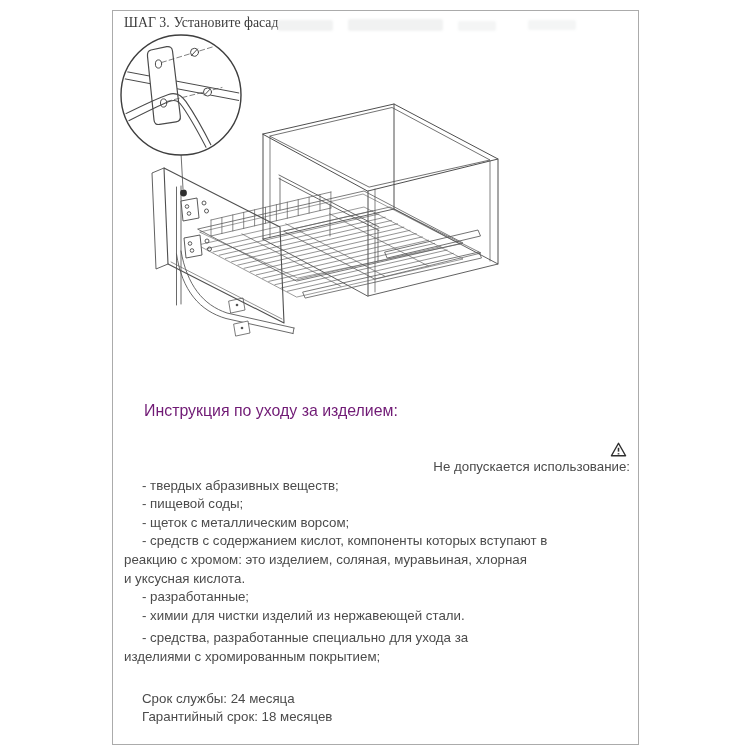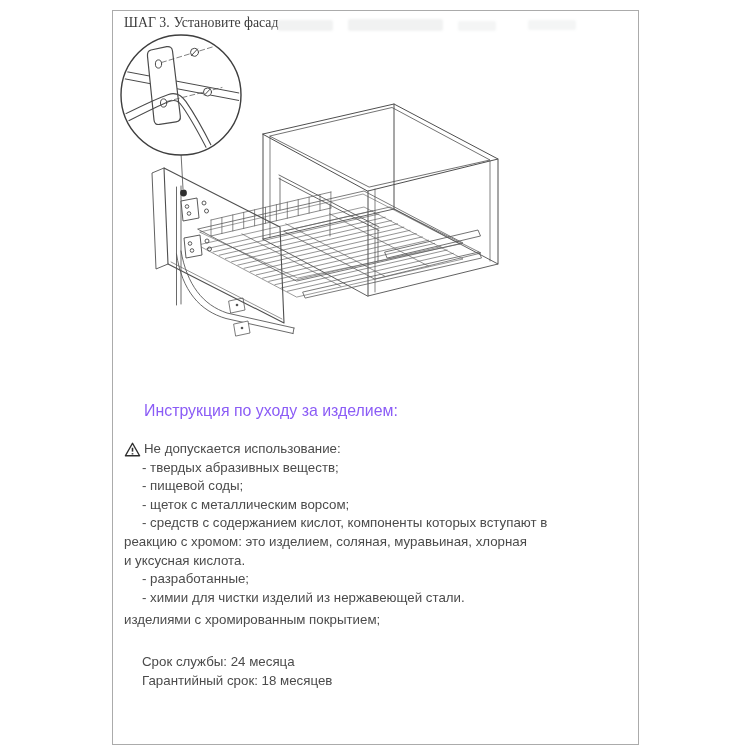--- a/index.html
+++ b/index.html
@@ -10,22 +10,22 @@
         font-family:"Liberation Serif", serif;font-size:13.8px;color:#3c3c3c;white-space:nowrap;}
   .header-row .step{font-weight:normal;margin-right:4px;}
   .artifact{position:absolute;background:#f1f2f2;border-radius:2px;filter:blur(1.2px);}
   .a1{left:165px;top:9px;width:55px;height:11px;}
   .a2{left:235px;top:8px;width:95px;height:12px;}
   .a3{left:345px;top:10px;width:38px;height:10px;background:#f4f5f5;}
   .a4{left:415px;top:9px;width:48px;height:10px;background:#f4f5f5;}
   .drawing{position:absolute;left:0;top:20px;}
   .care{position:absolute;left:11px;top:389px;width:506px;color:#4b4b4b;
         font-size:13.3px;line-height:18.6px;}
-  .care-title{font-size:15.9px;line-height:21px;color:#8b5cf6;margin:0 0 19px 20px;}
-  .icon-row{display:flex;align-items:center;}
+  .care-title{font-size:15.9px;line-height:21px;color:#701a75;margin:0 0 19px 20px;}
+  .icon-row{display:flex;align-items:flex-end;flex-direction:column;}
   .icon{width:17px;height:17px;flex:none;margin:1px 3px 0 0;color:#2e2e2e;}
   .icon svg{display:block;width:100%;height:100%;}
   .line.indent{padding-left:18px;}
   .block-allowed{margin-top:4px;}
   .terms{margin-top:23px;padding-left:18px;}
 </style>
 </head>
 <body>
 
 <div class="page">
@@ -152,20 +152,21 @@
       <div class="line indent">- пищевой соды;</div>
       <div class="line indent">- щеток с металлическим ворсом;</div>
       <div class="line indent">- средств с содержанием кислот, компоненты которых вступают в</div>
       <div class="line">реакцию с хромом: это изделием, соляная, муравьиная, хлорная</div>
       <div class="line">и уксусная кислота.</div>
       <div class="line indent">- разработанные;</div>
       <div class="line indent">- химии для чистки изделий из нержавеющей стали.</div>
     </div>
 
     <div class="block-allowed">
+      <div class="line indent">- средства, разработанные специально для ухода за</div>
       <div class="line">изделиями с хромированным покрытием;</div>
     </div>
 
     <div class="terms">
       <div>Срок службы: 24 месяца</div>
       <div>Гарантийный срок: 18 месяцев</div>
     </div>
   </div>
 
 </div>

